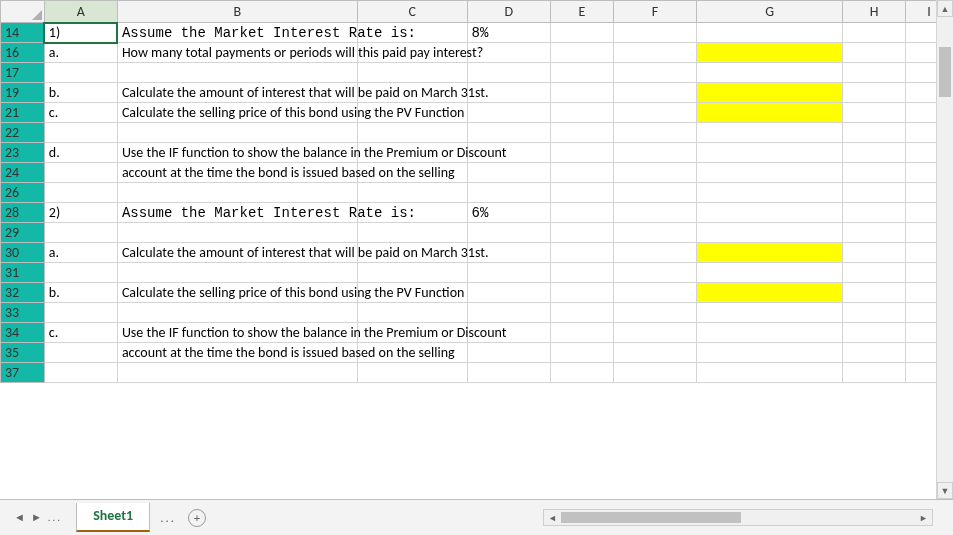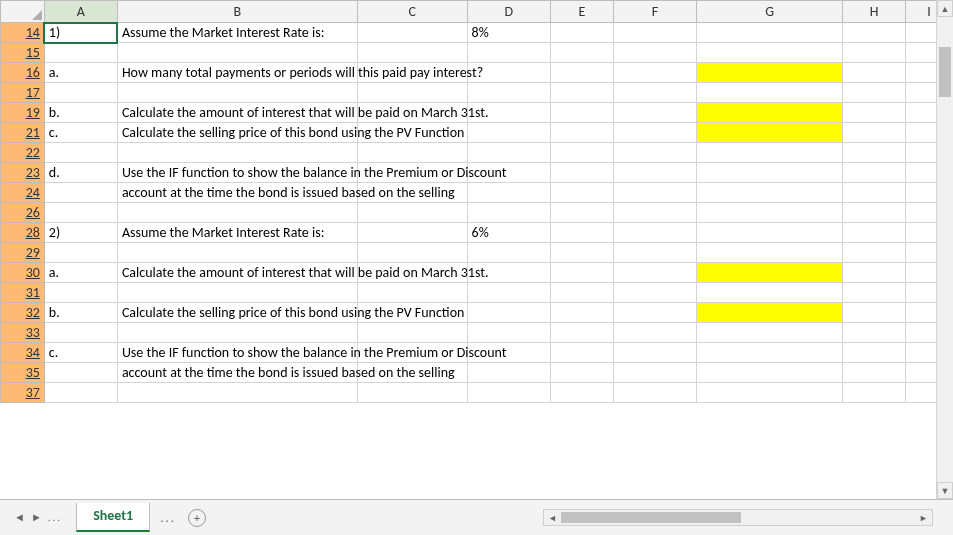--- a/index.html
+++ b/index.html
@@ -40,36 +40,35 @@
     font-weight: normal;
     color: #333;
     border-color: #bdbdbd;
     position: relative;
     height: 22px;
   }
   .grid thead th.sel {
     background: #d8e6d3;
   }
   .grid .rowhdr {
-    background: #fdba74;
-    text-align: right;
+    background: #14b8a6;
+    text-align: left;
     color: #333;
     border-color: #bdbdbd;
     width: 42px;
-    text-decoration: underline;
   }
   .grid thead th.corner {
     background: #f3f3f3;
     border-color: #bdbdbd;
   }
   .corner-tri {
     width:0;height:0;border-left:10px solid transparent;border-bottom:10px solid #b0b0b0;
     position:absolute; right:2px; bottom:2px;
   }
-  .bold { font-weight: bold; }
+  .bold { font-weight: bold; font-family: Liberation Mono, monospace; }
   .right { text-align: right; }
   .yellow { background: #ffff00; }
   .active-cell {
     outline: 2px solid #217346;
     outline-offset: -1px;
   }
   .col-A { width: 70px; }
   .col-B { width: 230px; }
   .col-C { width: 105px; }
   .col-D { width: 80px; }
@@ -120,21 +119,21 @@
   }
   .tab-nav span { cursor: default; font-size: 11px; }
   .tab-nav .dots { letter-spacing: 2px; }
   .tab {
     border: 1px solid #bdbdbd;
     border-top: none;
     padding: 4px 16px 6px 16px;
     background: #fff;
     font-weight: bold;
     color: #217346;
-    border-bottom: 2px solid #15803d;
+    border-bottom: 2px solid #a16207;
     margin-right: 4px;
   }
   .tab-aux { color:#666; font-size:13px; padding:0 6px; letter-spacing:2px;}
   .add-sheet {
     width: 18px; height: 18px; border: 1px solid #999; border-radius: 50%;
     display:flex; align-items:center; justify-content:center;
     color:#666; font-size:12px; margin-left:6px;
   }
   .hscroll-area {
     flex: 1;
@@ -200,32 +199,20 @@
           <td class="bold">Assume the Market Interest Rate is:</td>
           <td></td>
           <td class="bold right">8%</td>
           <td></td>
           <td></td>
           <td></td>
           <td></td>
           <td></td>
         </tr>
         <tr>
-          <td class="rowhdr">15</td>
-          <td></td>
-          <td></td>
-          <td></td>
-          <td></td>
-          <td></td>
-          <td></td>
-          <td></td>
-          <td></td>
-          <td></td>
-        </tr>
-        <tr>
           <td class="rowhdr">16</td>
           <td>a.</td>
           <td>How many total payments or periods will this paid pay interest?</td>
           <td></td>
           <td></td>
           <td></td>
           <td></td>
           <td class="yellow"></td>
           <td></td>
           <td></td>

